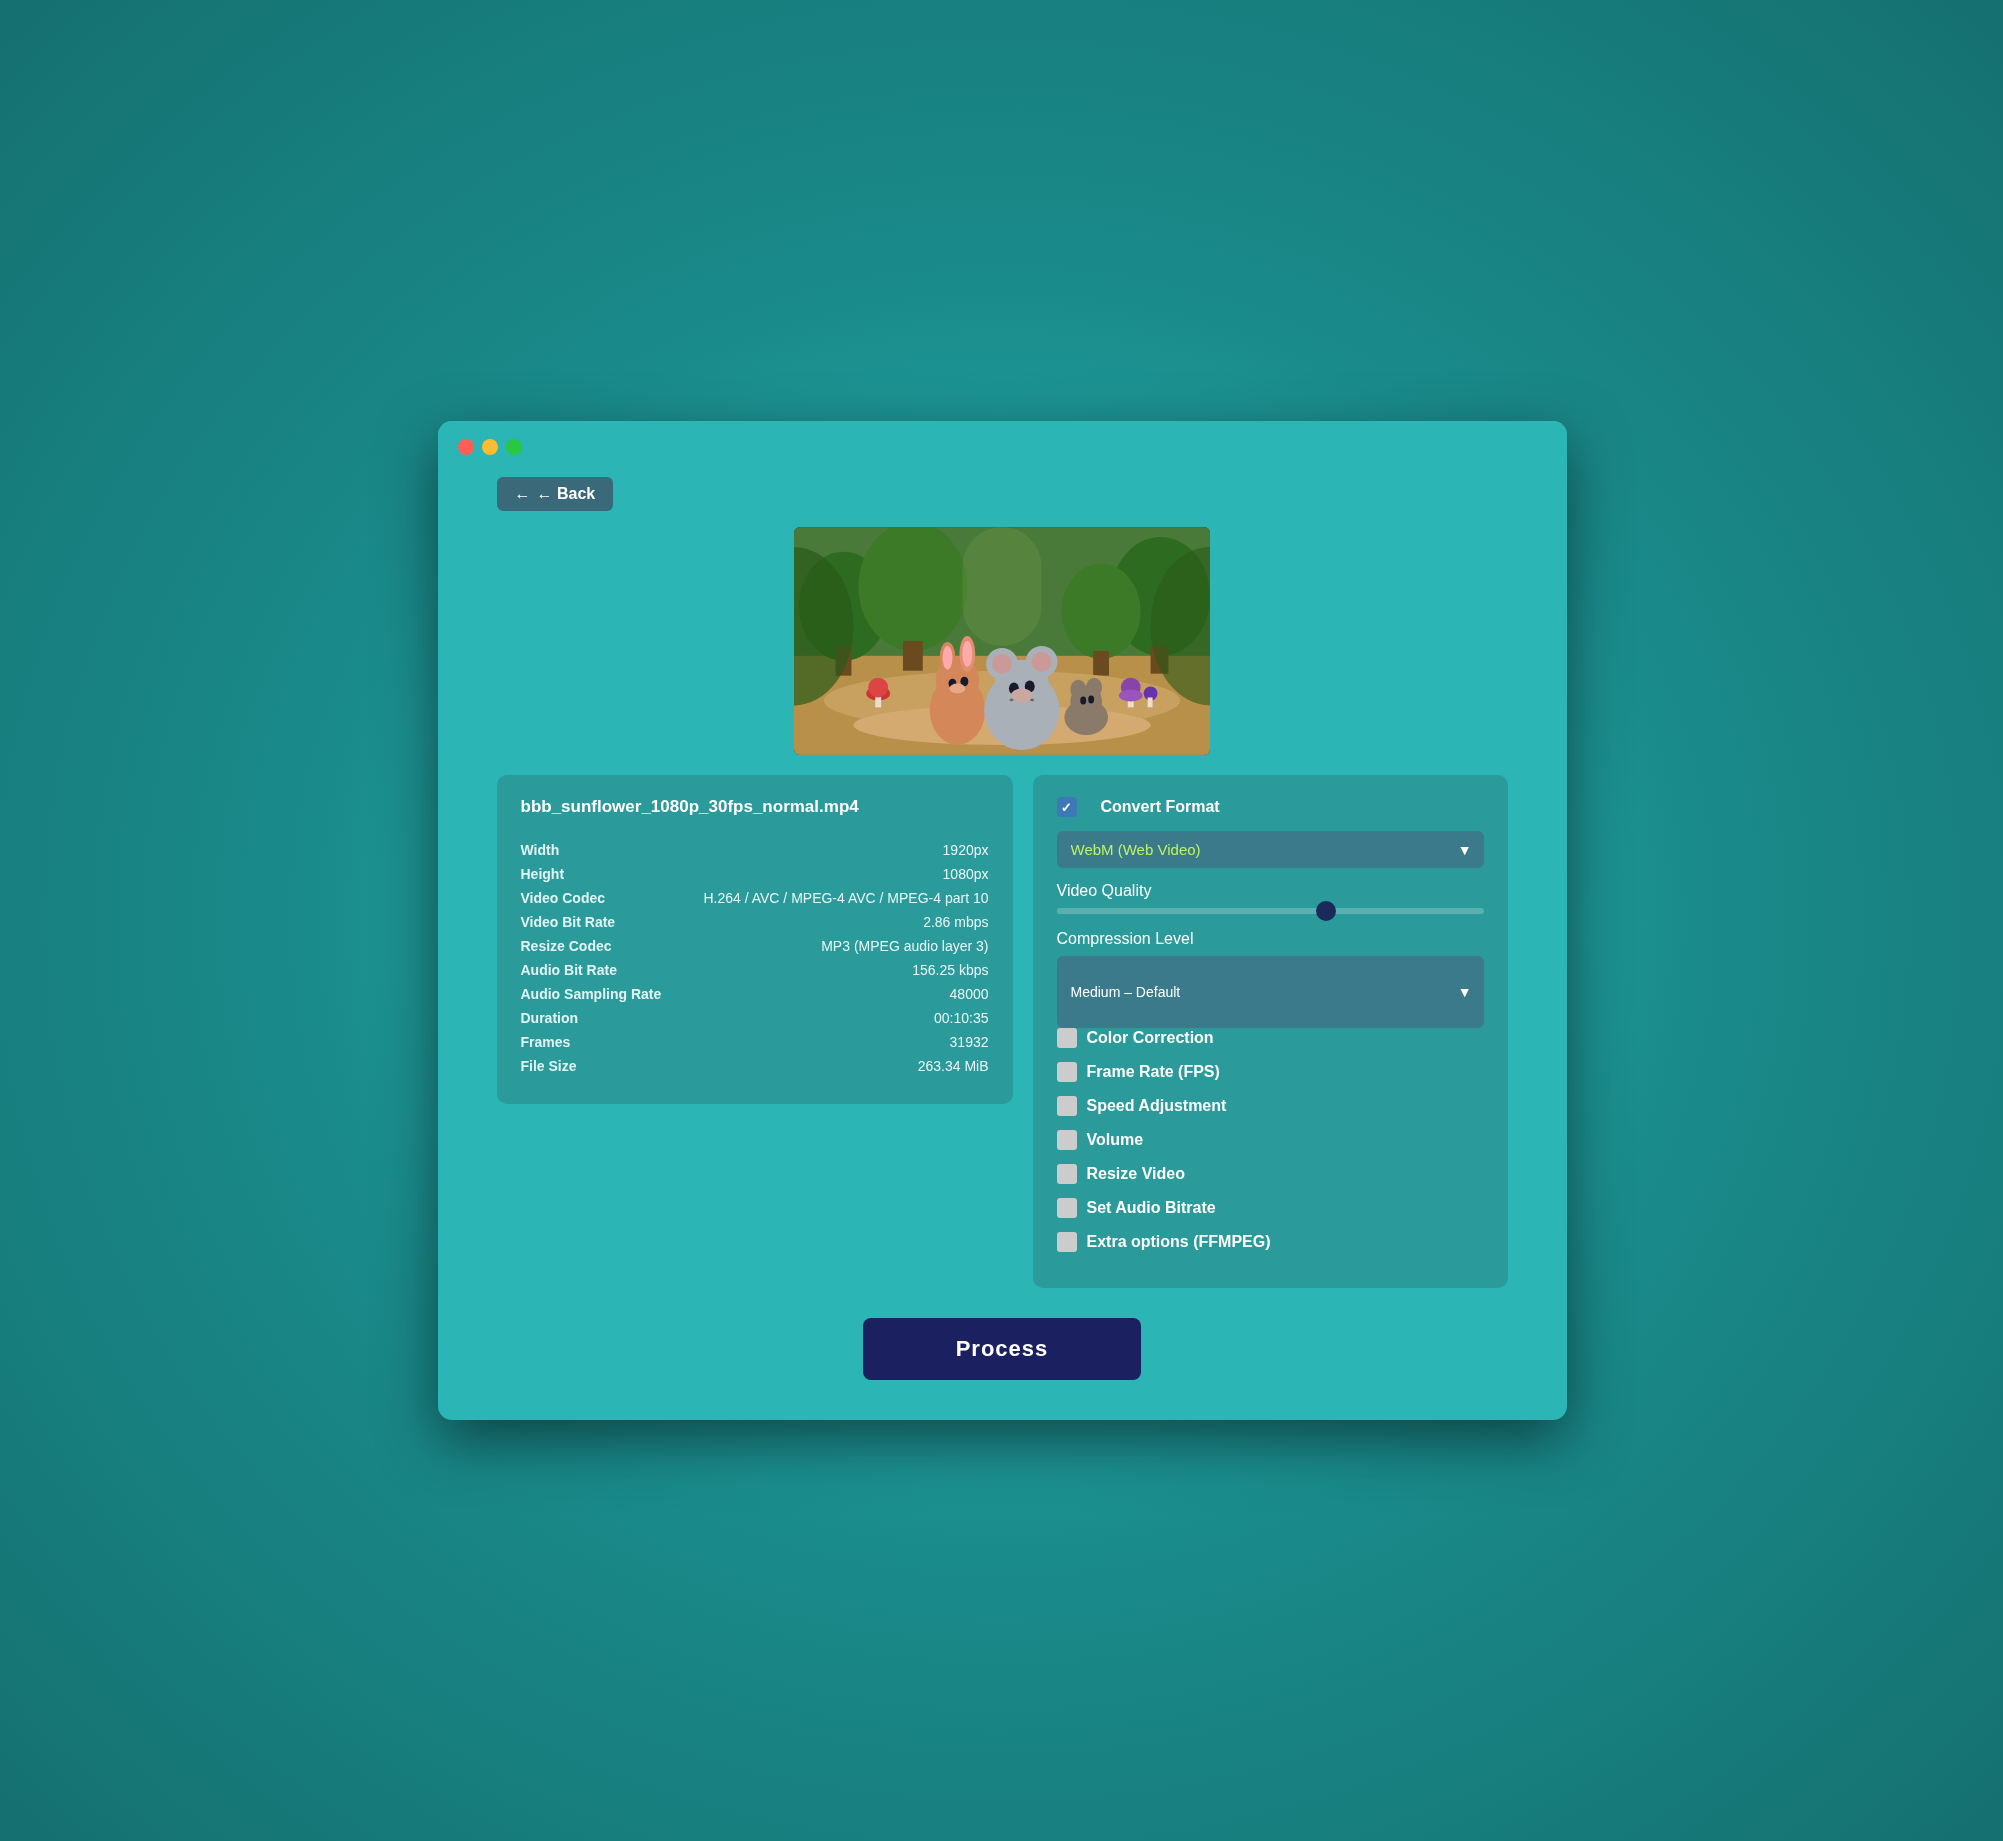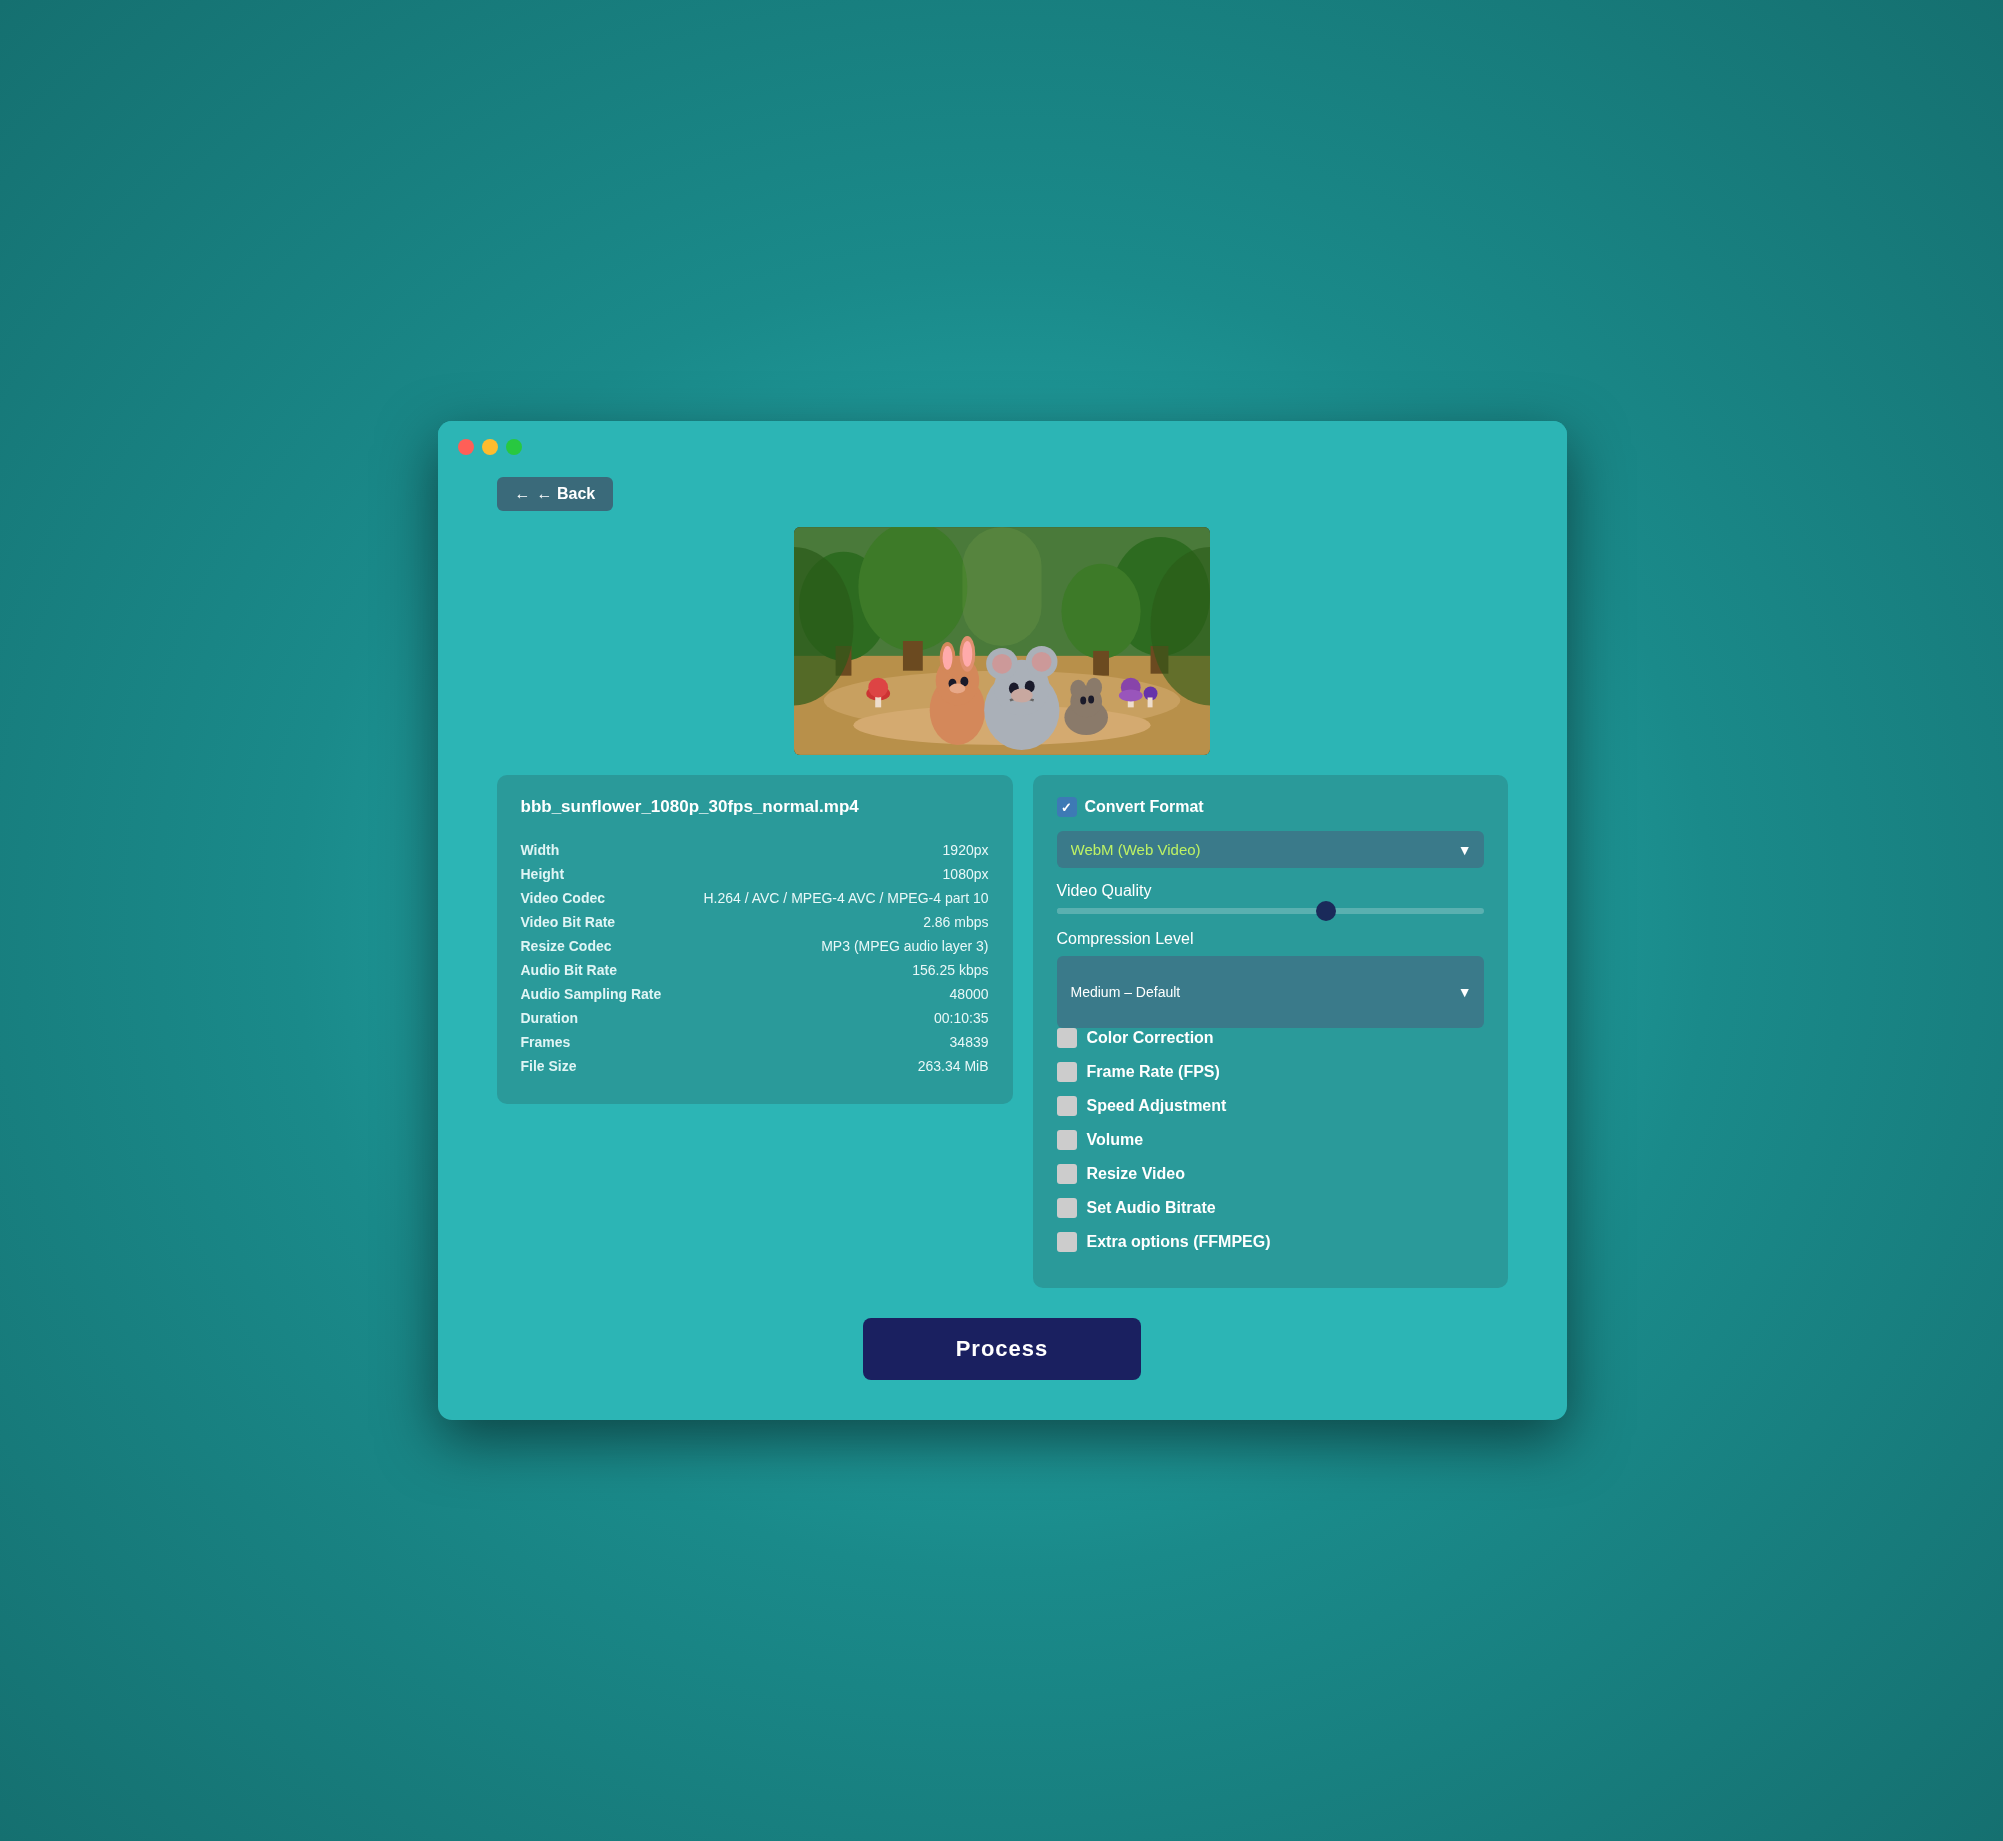--- a/index.html
+++ b/index.html
@@ -115,21 +115,21 @@
       width: 475px;
       background: #2a9a9a;
       border-radius: 10px;
       padding: 22px 24px;
       color: white;
     }
 
     .convert-format-row {
       display: flex;
       align-items: center;
-      gap: 8px;
+      gap: 24px;
       margin-bottom: 14px;
     }
 
     .checkbox-checked {
       width: 20px;
       height: 20px;
       background: #3d7ab5;
       border-radius: 4px;
       display: flex;
       align-items: center;
@@ -411,21 +411,21 @@
               <div class="info-row">
     <span class="info-label">Audio Sampling Rate</span>
     <span class="info-value">48000</span>
   </div>
               <div class="info-row">
     <span class="info-label">Duration</span>
     <span class="info-value">00:10:35</span>
   </div>
               <div class="info-row">
     <span class="info-label">Frames</span>
-    <span class="info-value">34839</span>
+    <span class="info-value">31932</span>
   </div>
               <div class="info-row">
     <span class="info-label">File Size</span>
     <span class="info-value">263.34 MiB</span>
   </div>
             </div>
         </div>
 
         <div class="options-panel">
 

